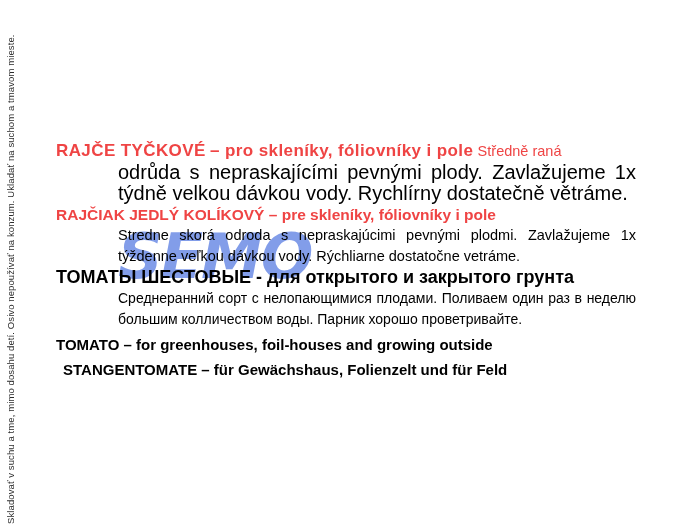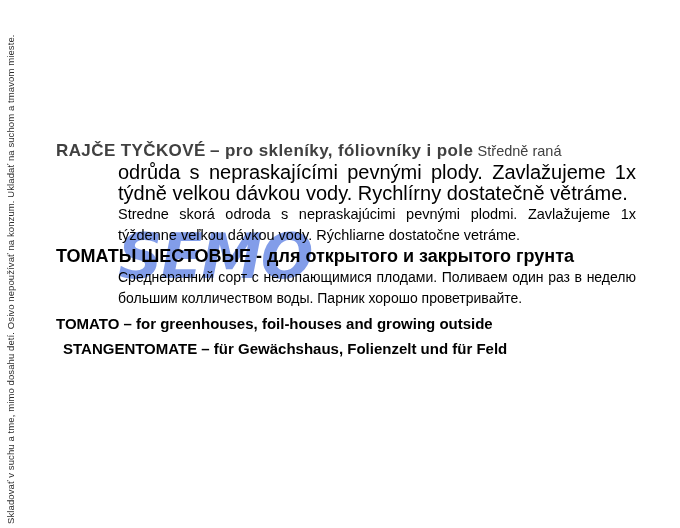--- a/index.html
+++ b/index.html
@@ -62,21 +62,21 @@
     width: 580px;
   }
 
   .block {
     margin-bottom: 0px;
   }
 
   .entry-head {
     font-size: 15.5px;
     font-weight: bold;
-    color: #404040;
+    color: #ef4444;
     line-height: 21px;
   }
   .entry-head .title-big {
     font-size: 17px;
     letter-spacing: 0.4px;
   }
   .entry-head .inline-body {
     font-weight: normal;
     font-size: 14.5px;
   }
@@ -143,20 +143,24 @@
   <div class="block">
     <div class="entry-head">
       <span class="title-big">RAJČE TYČKOVÉ</span>
       <span class="title-big">– pro skleníky, fóliovníky i pole</span>
       <span class="inline-body">Středně raná</span>
     </div>
     <div class="cz-body">odrůda s nepraskajícími pevnými plody. Zavlažujeme 1x týdně velkou dávkou vody. Rychlírny dostatečně větráme.</div>
   </div>
 
   <div class="block">
+    <div class="entry-head">
+      <span>RAJČIAK JEDLÝ KOLÍKOVÝ</span>
+      <span>– pre skleníky, fóliovníky i pole</span>
+    </div>
     <div class="sk-body">Stredne skorá odroda s nepraskajúcimi pevnými plodmi. Zavlažujeme 1x týždenne veľkou dávkou vody. Rýchliarne dostatočne vetráme.</div>
   </div>
 
   <div class="block">
     <div class="ru-head">
       <span>ТОМАТЫ ШЕСТОВЫЕ</span>
       <span>- для открытого и закрытого грунта</span>
     </div>
     <div class="ru-body">Среднеранний сорт с нелопающимися плодами. Поливаем один раз в неделю большим колличеством воды. Парник хорошо проветривайте.</div>
   </div>

